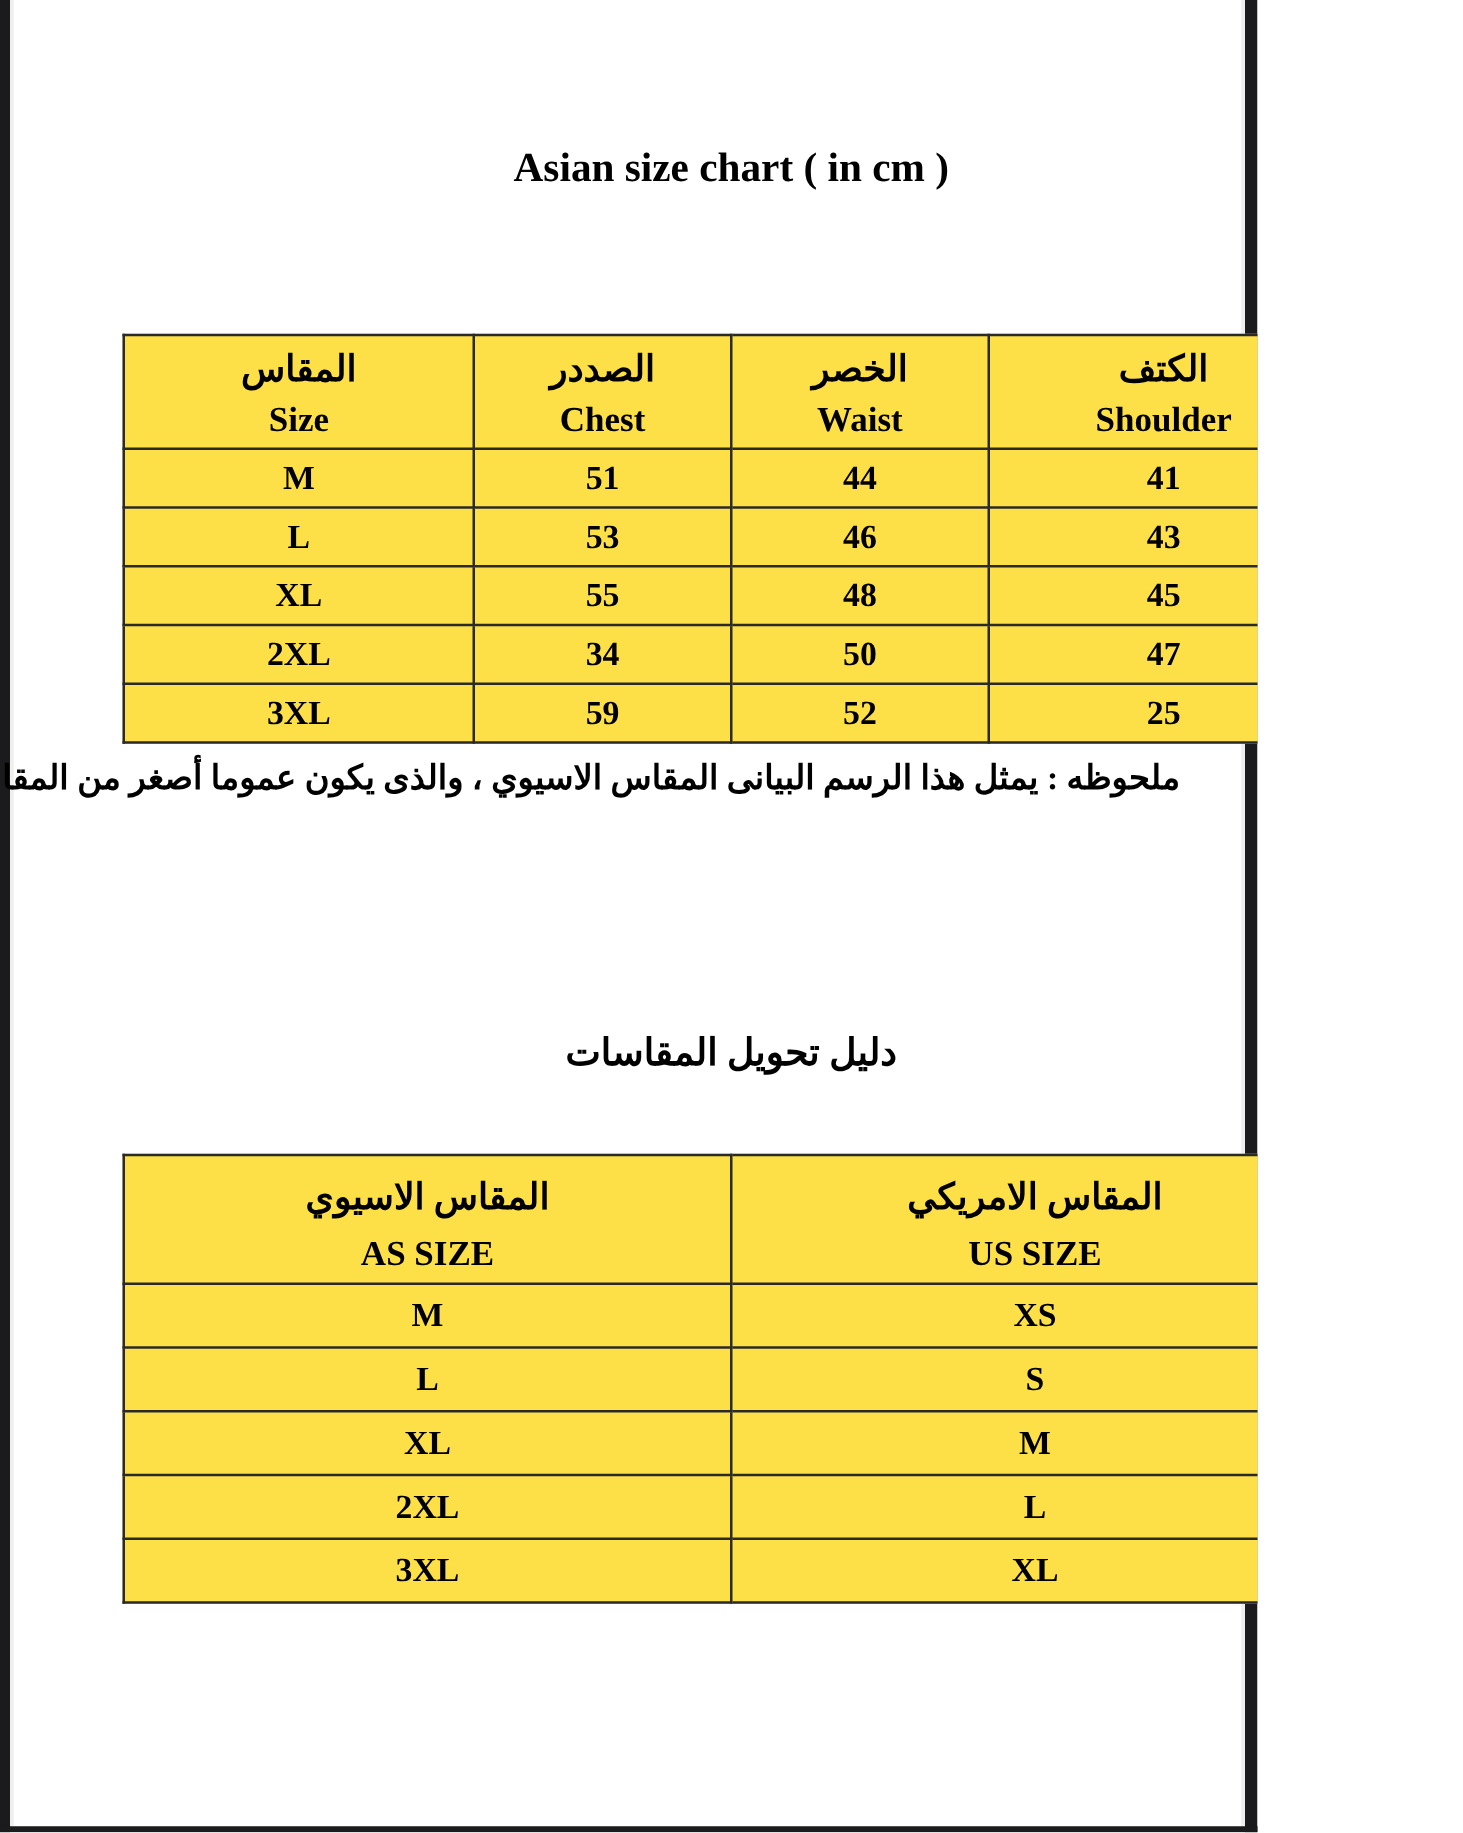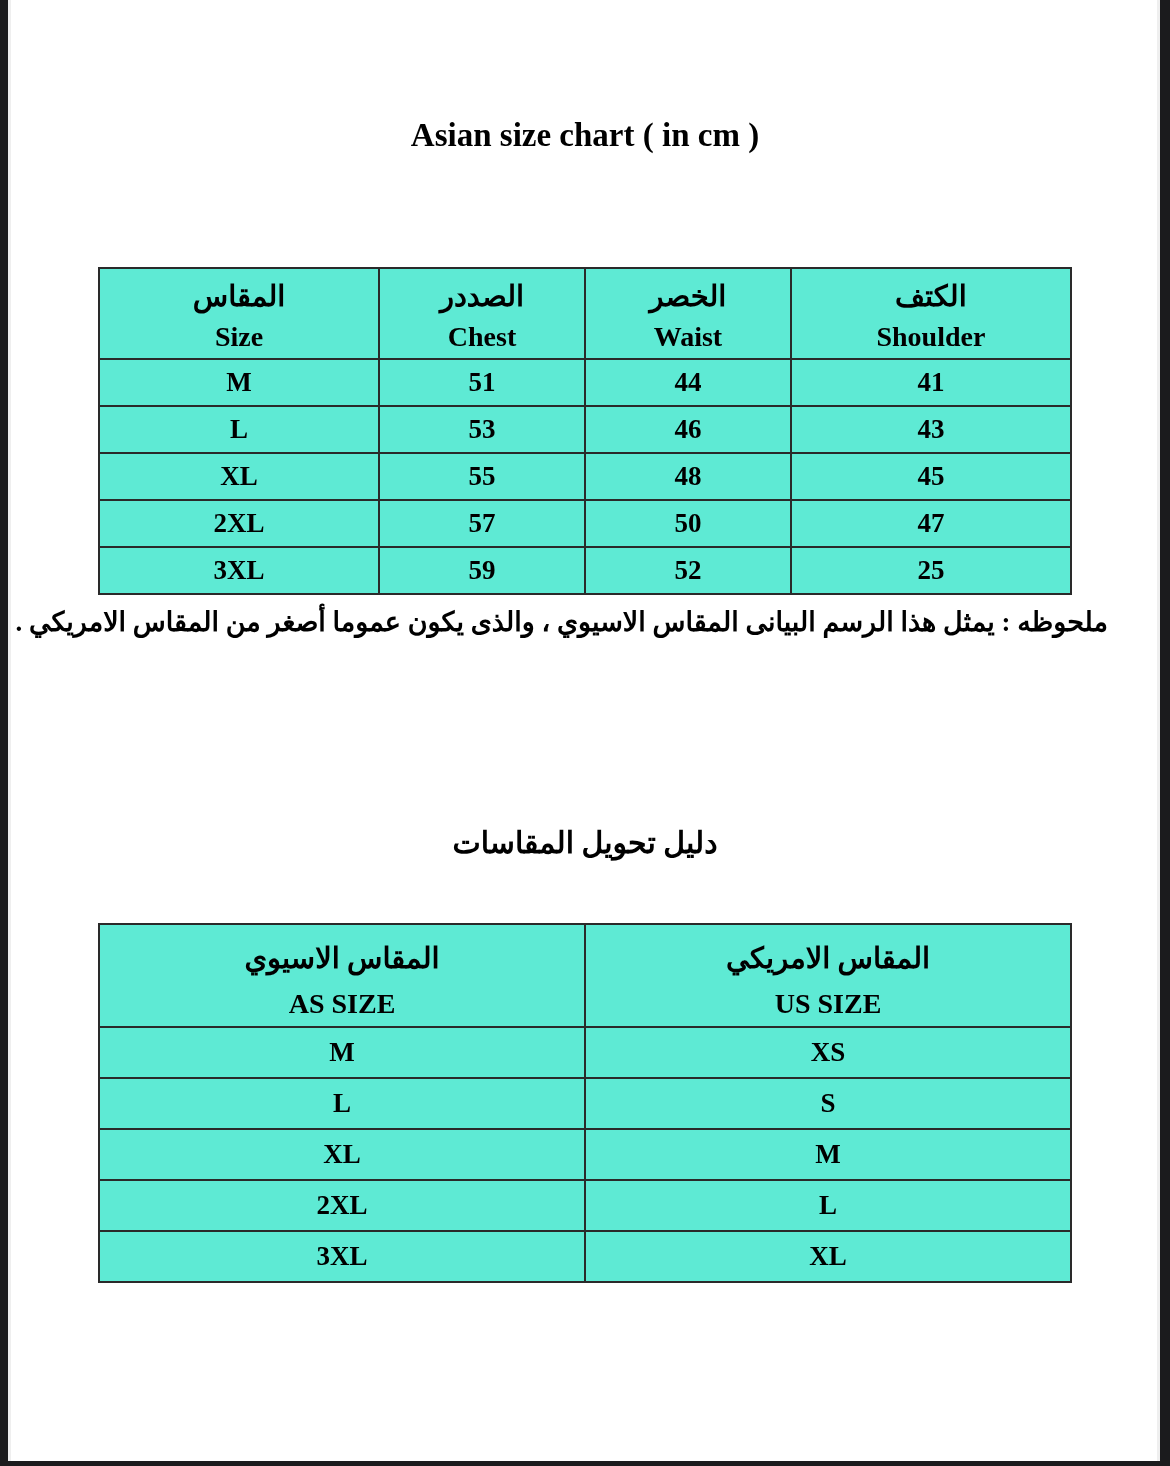--- a/index.html
+++ b/index.html
@@ -1,18 +1,18 @@
 <!DOCTYPE html>
 <html><head>
 <meta charset="utf-8">
 <style>
   html, body { margin: 0; padding: 0; background: #ffffff; }
   .page {
     position: relative;
-    width: 1170px;
+    width: 1006px;
     height: 1466px;
     background: #ffffff;
     overflow: hidden;
     font-family: "Liberation Serif", "DejaVu Serif", serif;
     color: #000000;
   }
 
   
   .edge { position: absolute; background: #1b1b1d; }
   .edge-left   { left: 0; top: 0; width: 8px;  height: 1466px; }
@@ -51,21 +51,21 @@
     white-space: nowrap;
   }
 
   
   table.tbl {
     position: absolute;
     left: 98px;
     width: 974px;
     border-collapse: collapse;
     table-layout: fixed;
-    background: #5eead4;
+    background: #fde047;
   }
   .tbl th, .tbl td {
     border: 2px solid #2a2a2a;
     padding: 0;
     text-align: center;
     vertical-align: middle;
     font-weight: bold;
     color: #000000;
   }
   .tbl1 { top: 267px; }
@@ -133,21 +133,21 @@
           <td class="c3">43</td>
         </tr>
         <tr>
           <td class="c0">XL</td>
           <td class="c1">55</td>
           <td class="c2">48</td>
           <td class="c3">45</td>
         </tr>
         <tr>
           <td class="c0">2XL</td>
-          <td class="c1">57</td>
+          <td class="c1">34</td>
           <td class="c2">50</td>
           <td class="c3">47</td>
         </tr>
         <tr>
           <td class="c0">3XL</td>
           <td class="c1">59</td>
           <td class="c2">52</td>
           <td class="c3">25</td>
         </tr>
       </tbody>

